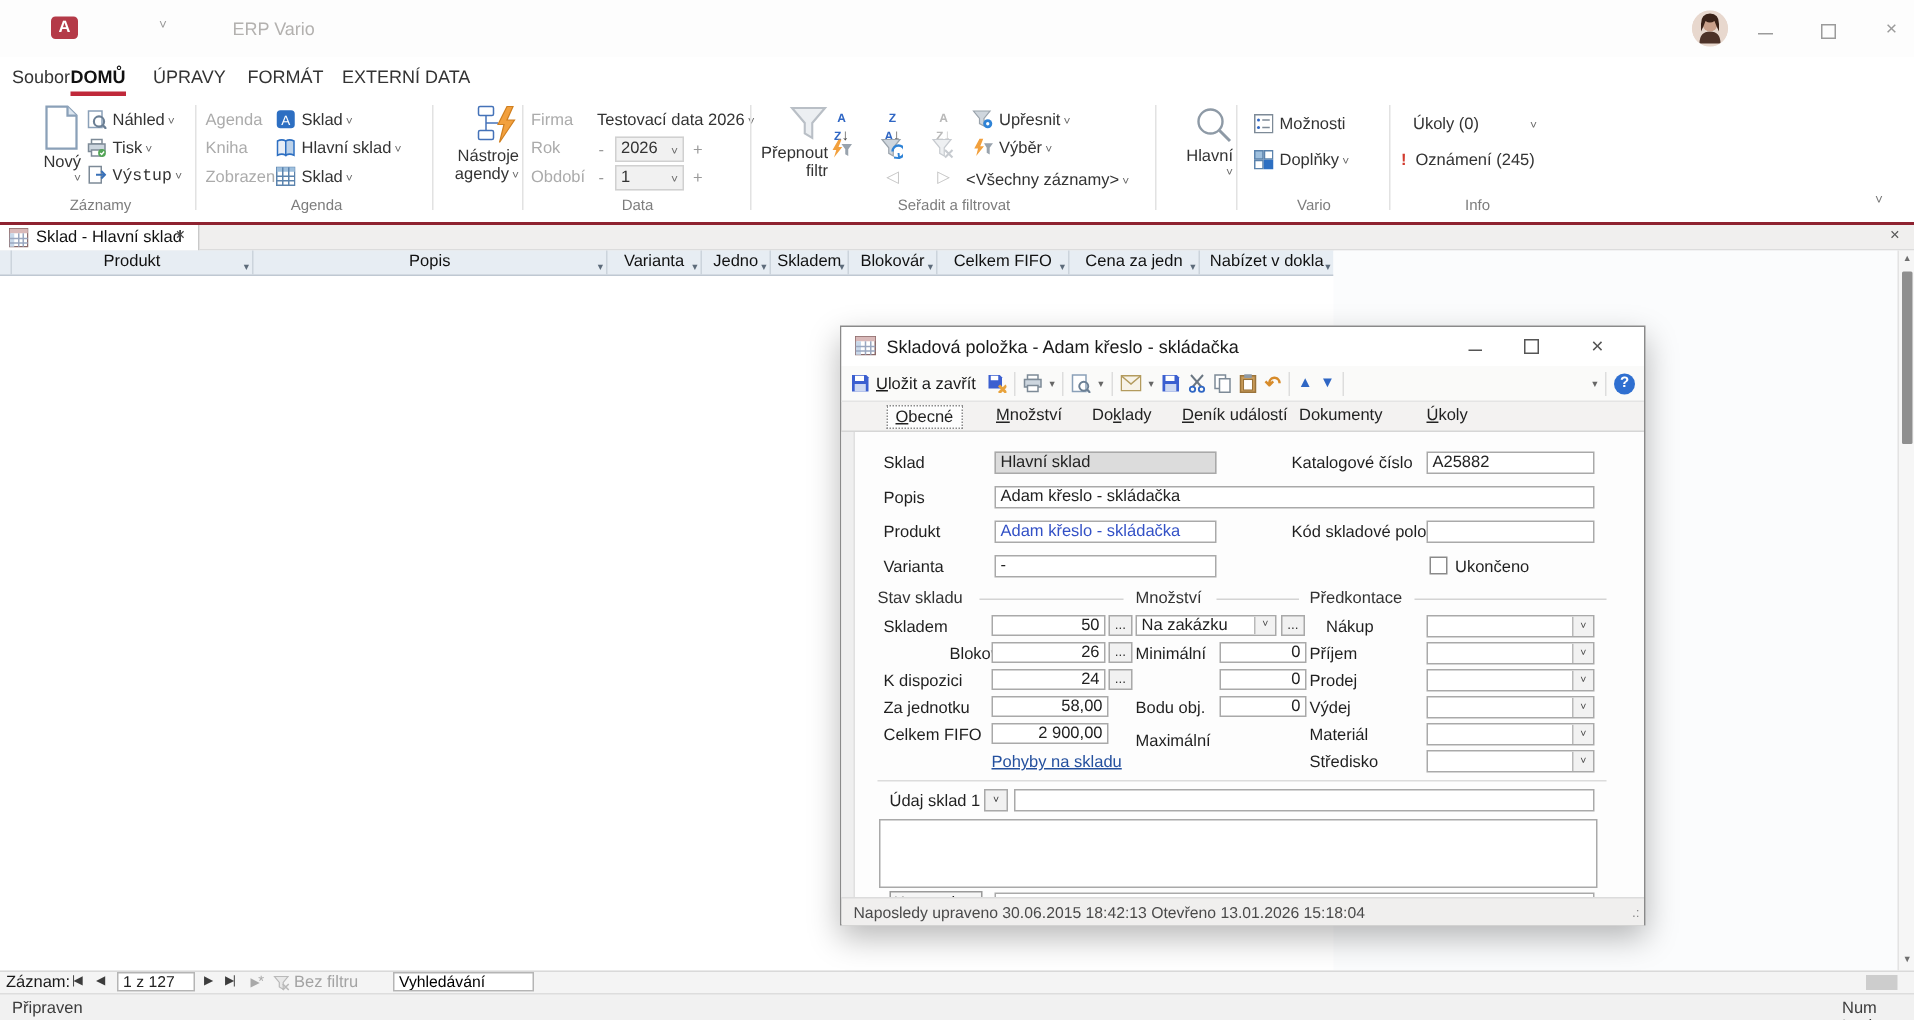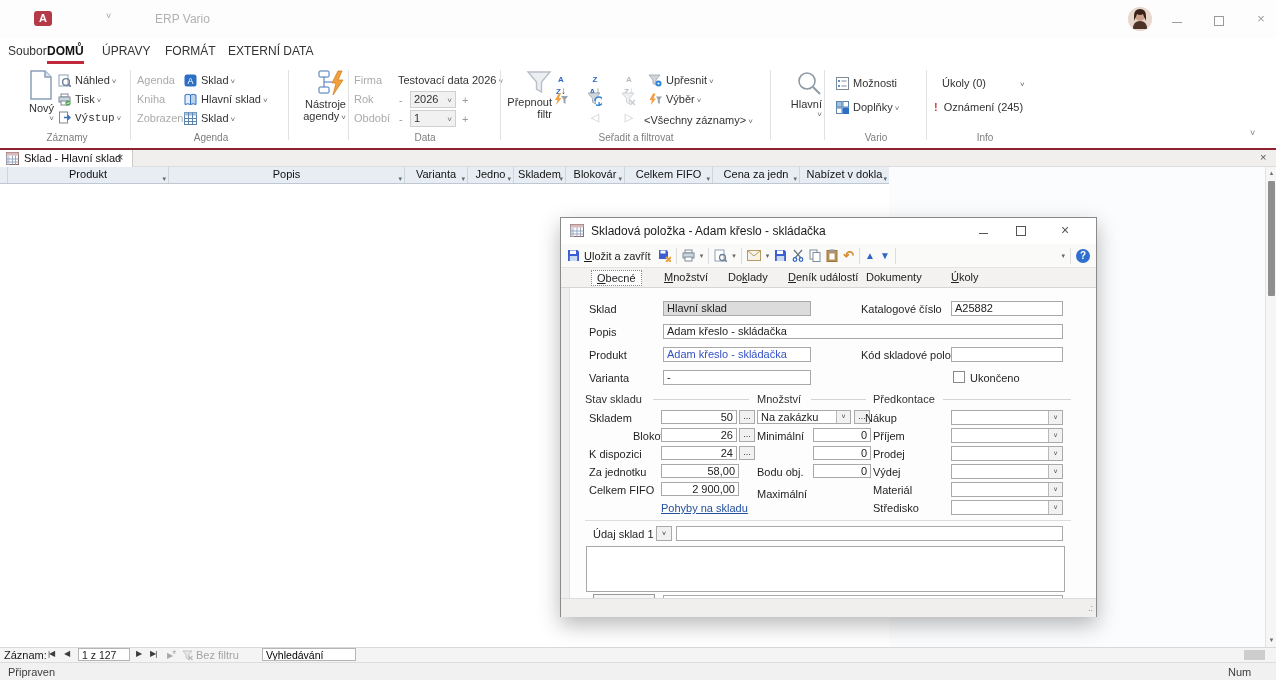--- a/index.html
+++ b/index.html
@@ -519,21 +519,21 @@
 
       <div class="dfield combo" style="left:196px;top:122px;width:94px;height:14px;"><span>Na zakázku</span><span class="cbtn" style="height:12px;line-height:12px;">˅</span></div>
       <div class="morebtn" style="left:293px;top:122px;height:14px;">...</div>
       <span class="dlabel" style="left:196px;top:142px;">Minimální</span>
       <div class="dfield num" style="left:252px;top:140px;width:58px;height:14px;">0</div>
       <span class="dlabel" style="left:196px;top:160px;margin-top:40px;">Maximální</span>
       <div class="dfield num" style="left:252px;top:158px;width:58px;height:14px;">0</div>
       <span class="dlabel" style="left:196px;top:178px;">Bodu obj.</span>
       <div class="dfield num" style="left:252px;top:176px;width:58px;height:14px;">0</div>
 
-      <span class="dlabel" style="left:304px;top:124px;">Nákup</span>
+      <span class="dlabel" style="left:323px;top:124px;">Nákup</span>
       <div class="dfield combo" style="left:390px;top:122px;width:112px;height:15px;">
           <span class="cbtn">˅</span>
         </div>
       <span class="dlabel" style="left:312px;top:142px;">Příjem</span>
       <div class="dfield combo" style="left:390px;top:140px;width:112px;height:15px;">
           <span class="cbtn">˅</span>
         </div>
       <span class="dlabel" style="left:312px;top:160px;">Prodej</span>
       <div class="dfield combo" style="left:390px;top:158px;width:112px;height:15px;">
           <span class="cbtn">˅</span>
@@ -557,17 +557,18 @@
       <div class="morebtn" style="left:95px;top:238px;height:15px;font-size:7px;line-height:13px;">˅</div>
       <div class="dfield" style="left:115px;top:238px;width:387px;"></div>
 
       <div id="dtextarea" style="left:25px;top:258px;width:477px;height:44px;"></div>
 
       <div id="katbtn" style="left:32px;top:306px;width:62px;"><u>K</u><span>ategorie...</span></div>
       <div class="dfield" style="left:102px;top:307px;width:400px;"></div>
     </div>
 
     <div id="dstatus">
+      <span class="abs" style="left:8px;top:4px;">Naposledy upraveno 30.06.2015 18:42:13 Otevřeno 13.01.2026 15:18:04</span>
       <span id="dgrip">.:</span>
     </div>
   </div>
 
 </div>
 
 </body></html>

